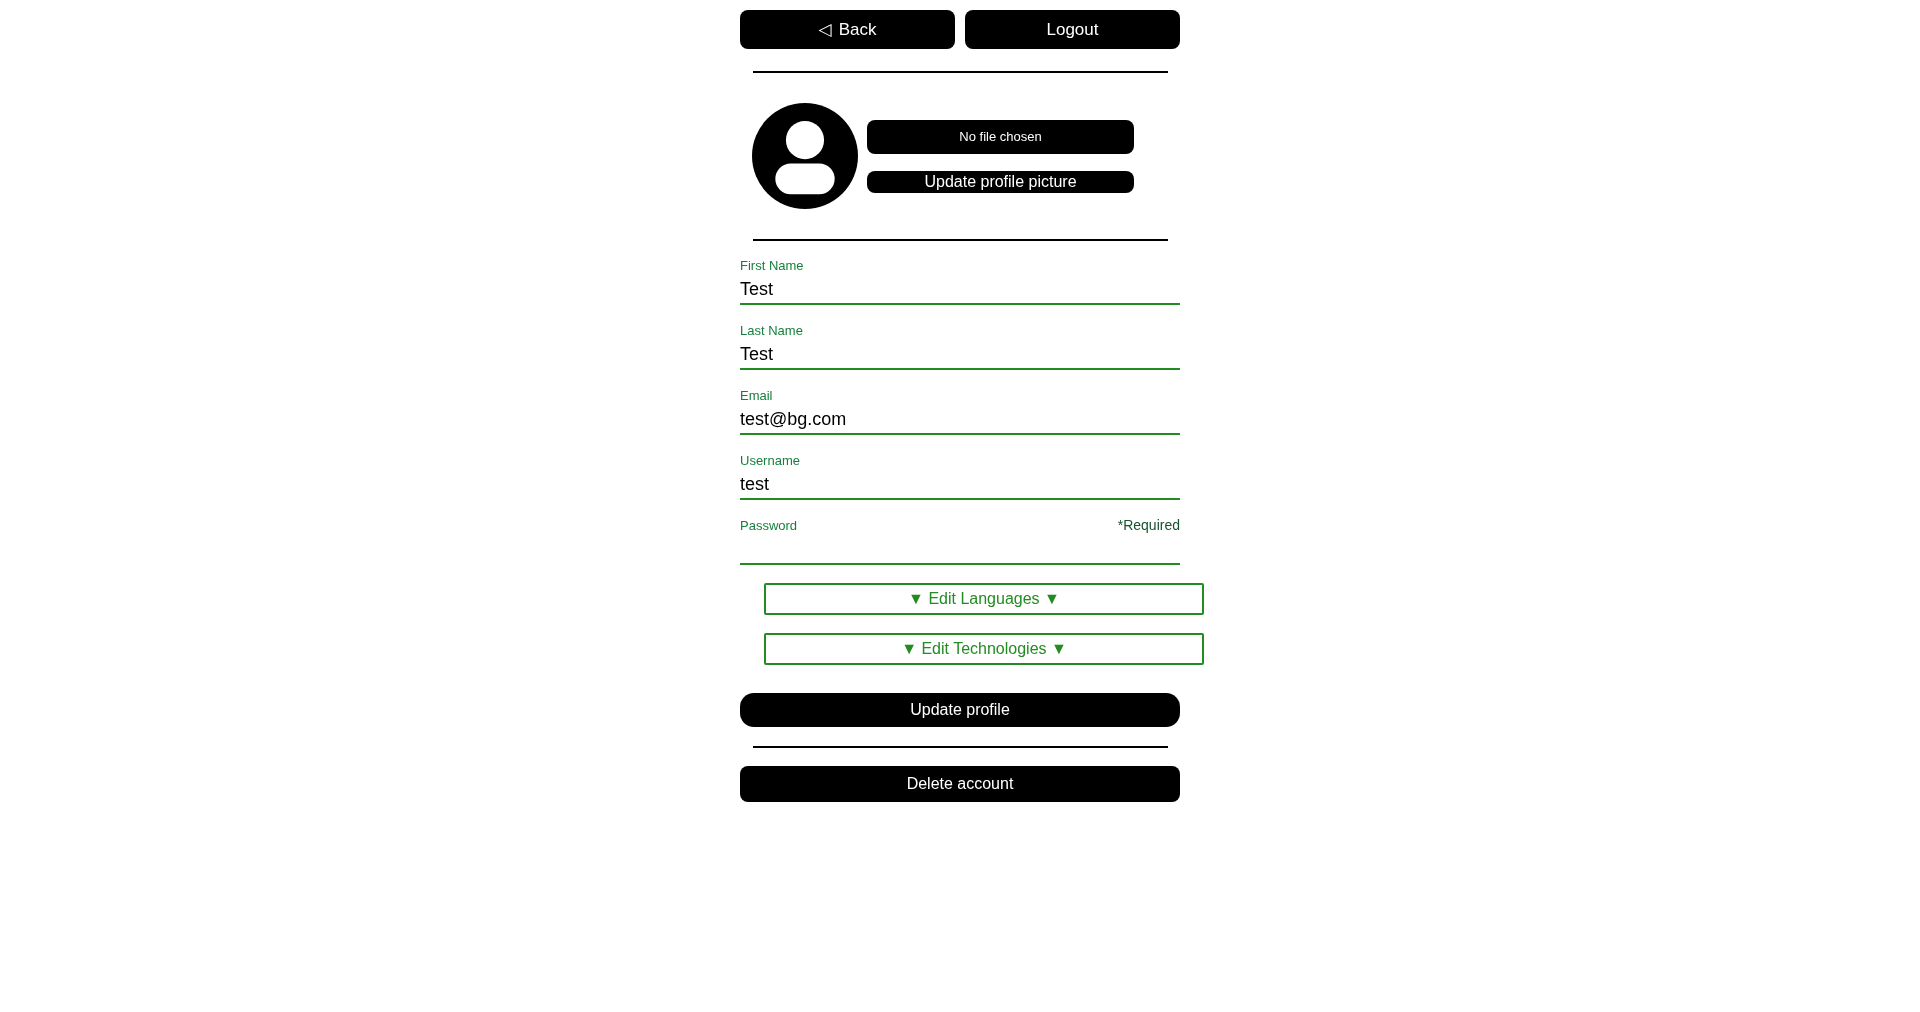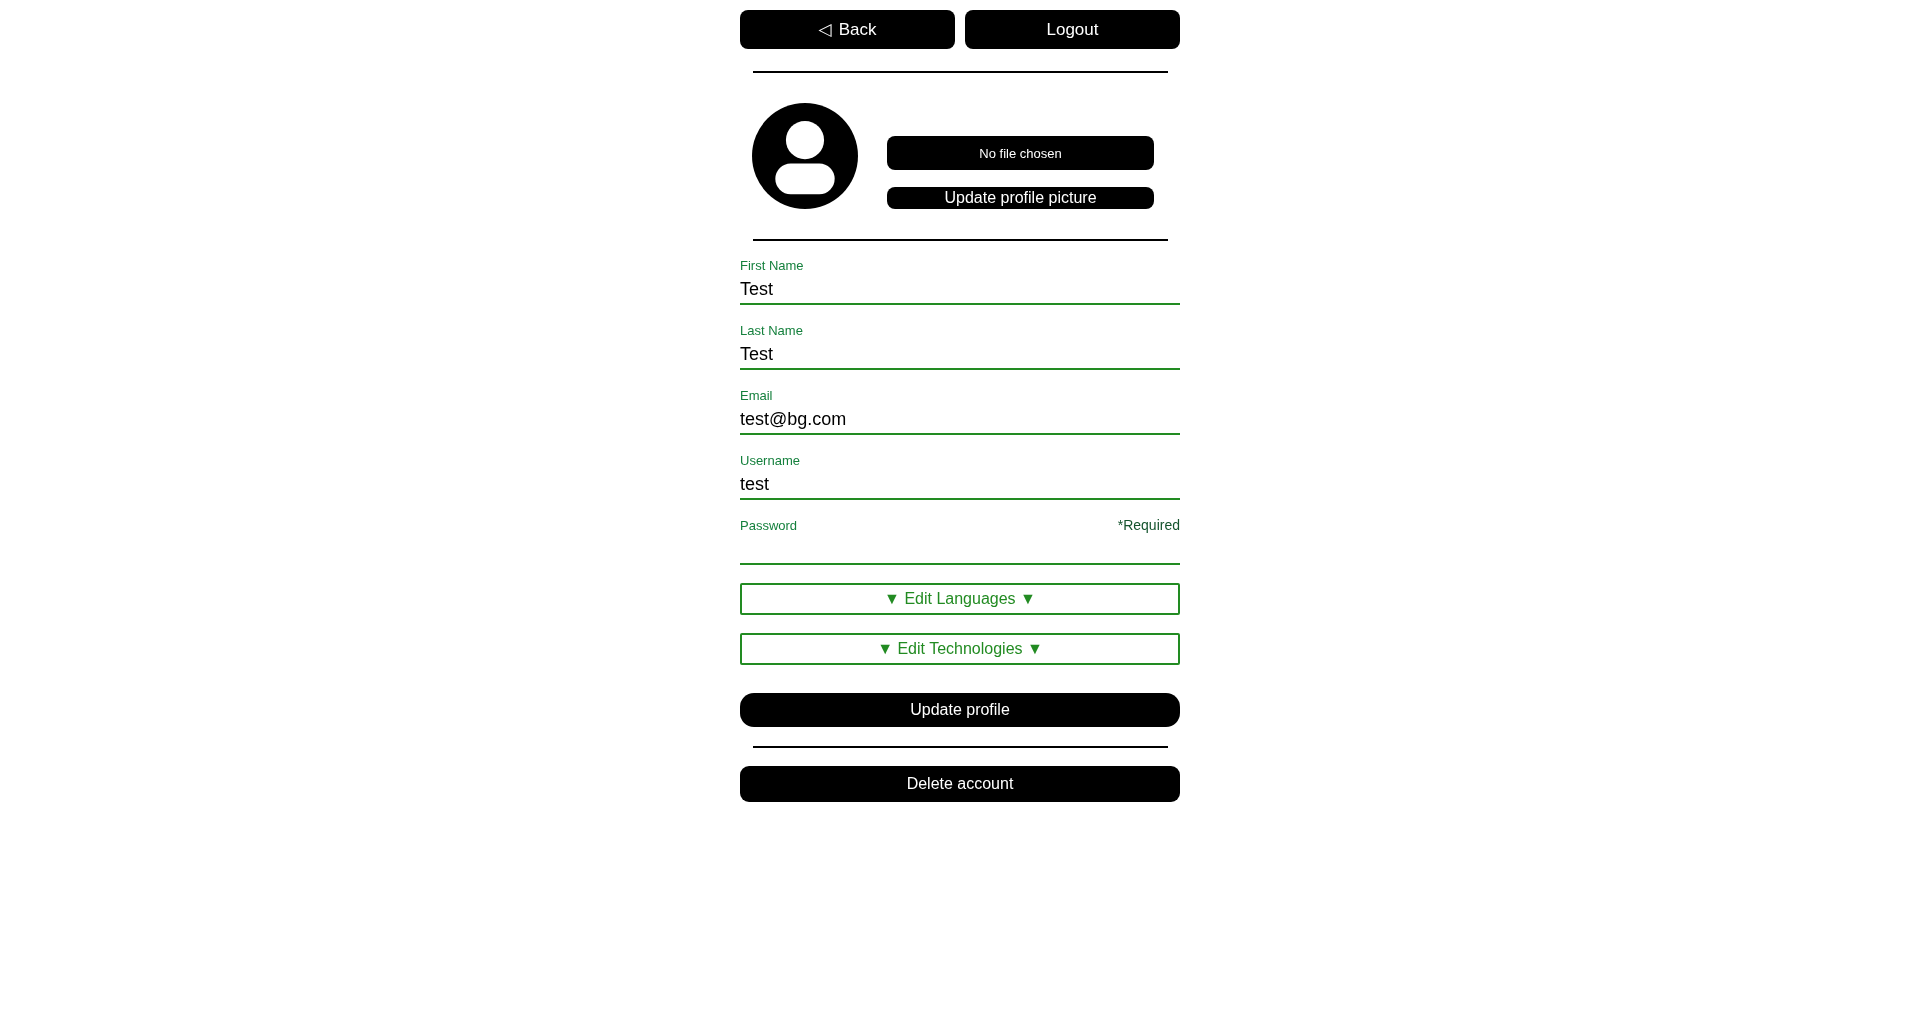--- a/index.html
+++ b/index.html
@@ -39,22 +39,22 @@
   .hr {
     width: 415px;
     height: 0;
     border: none;
     border-top: 2px solid #000000;
     margin: 22px auto 0 auto;
   }
   
   .avatar-row {
     display: flex;
-    align-items: flex-end;
-    gap: 29px;
+    align-items: center;
+    gap: 9px;
     margin-top: 30px;
     padding-left: 12px;
   }
   .avatar {
     width: 106px;
     height: 106px;
     flex: 0 0 auto;
   }
   .file-col {
     width: 267px;
@@ -117,34 +117,34 @@
     width: 100%;
     height: 32px;
     background: #ffffff;
     border: 2px solid #228B22;
     border-radius: 2px;
     color: #228B22;
     font-size: 16px;
     cursor: pointer;
     margin-bottom: 18px;
     font-family: "Liberation Sans", sans-serif;
+    margin-left: 24px;
   }
   .update-profile-btn {
     width: 100%;
     height: 34px;
     font-size: 16px;
     margin-top: 10px;
     border-radius: 14px;
   }
   .hr3 { margin: 19px auto 18px auto; }
   .delete-btn {
     width: 100%;
     height: 36px;
     font-size: 16px;
-    border-radius: 9px;
   }
 </style>
 </head>
 <body>
 
 <div class="container">
 
   <div class="top-buttons">
     <button class="black-btn">
       <span>◁</span>

